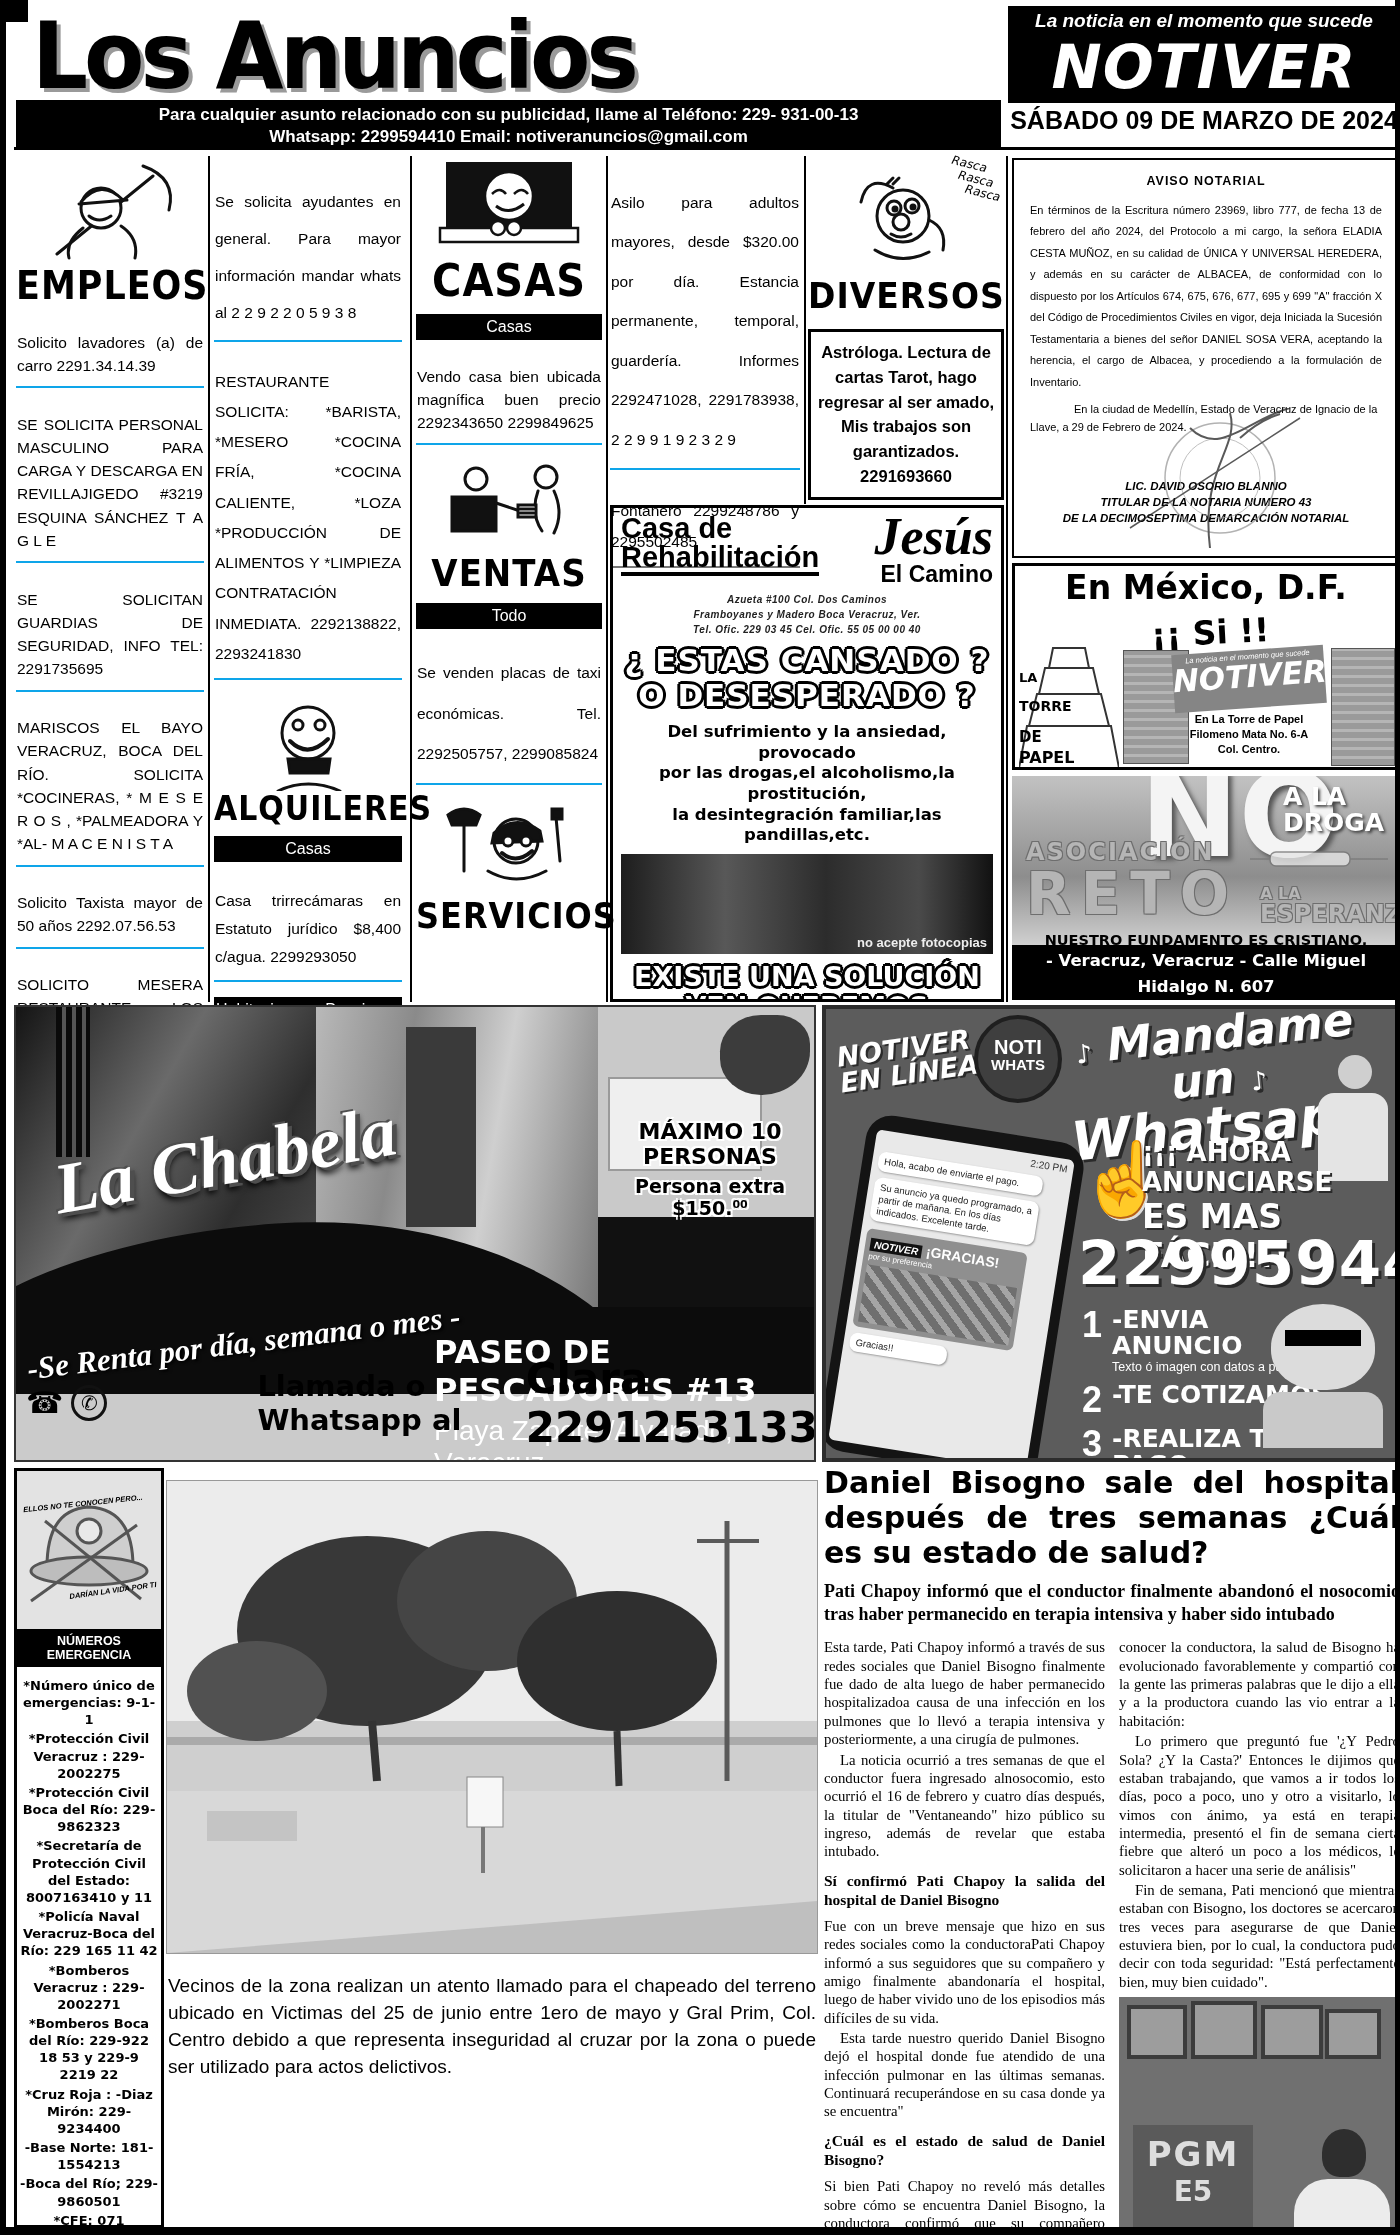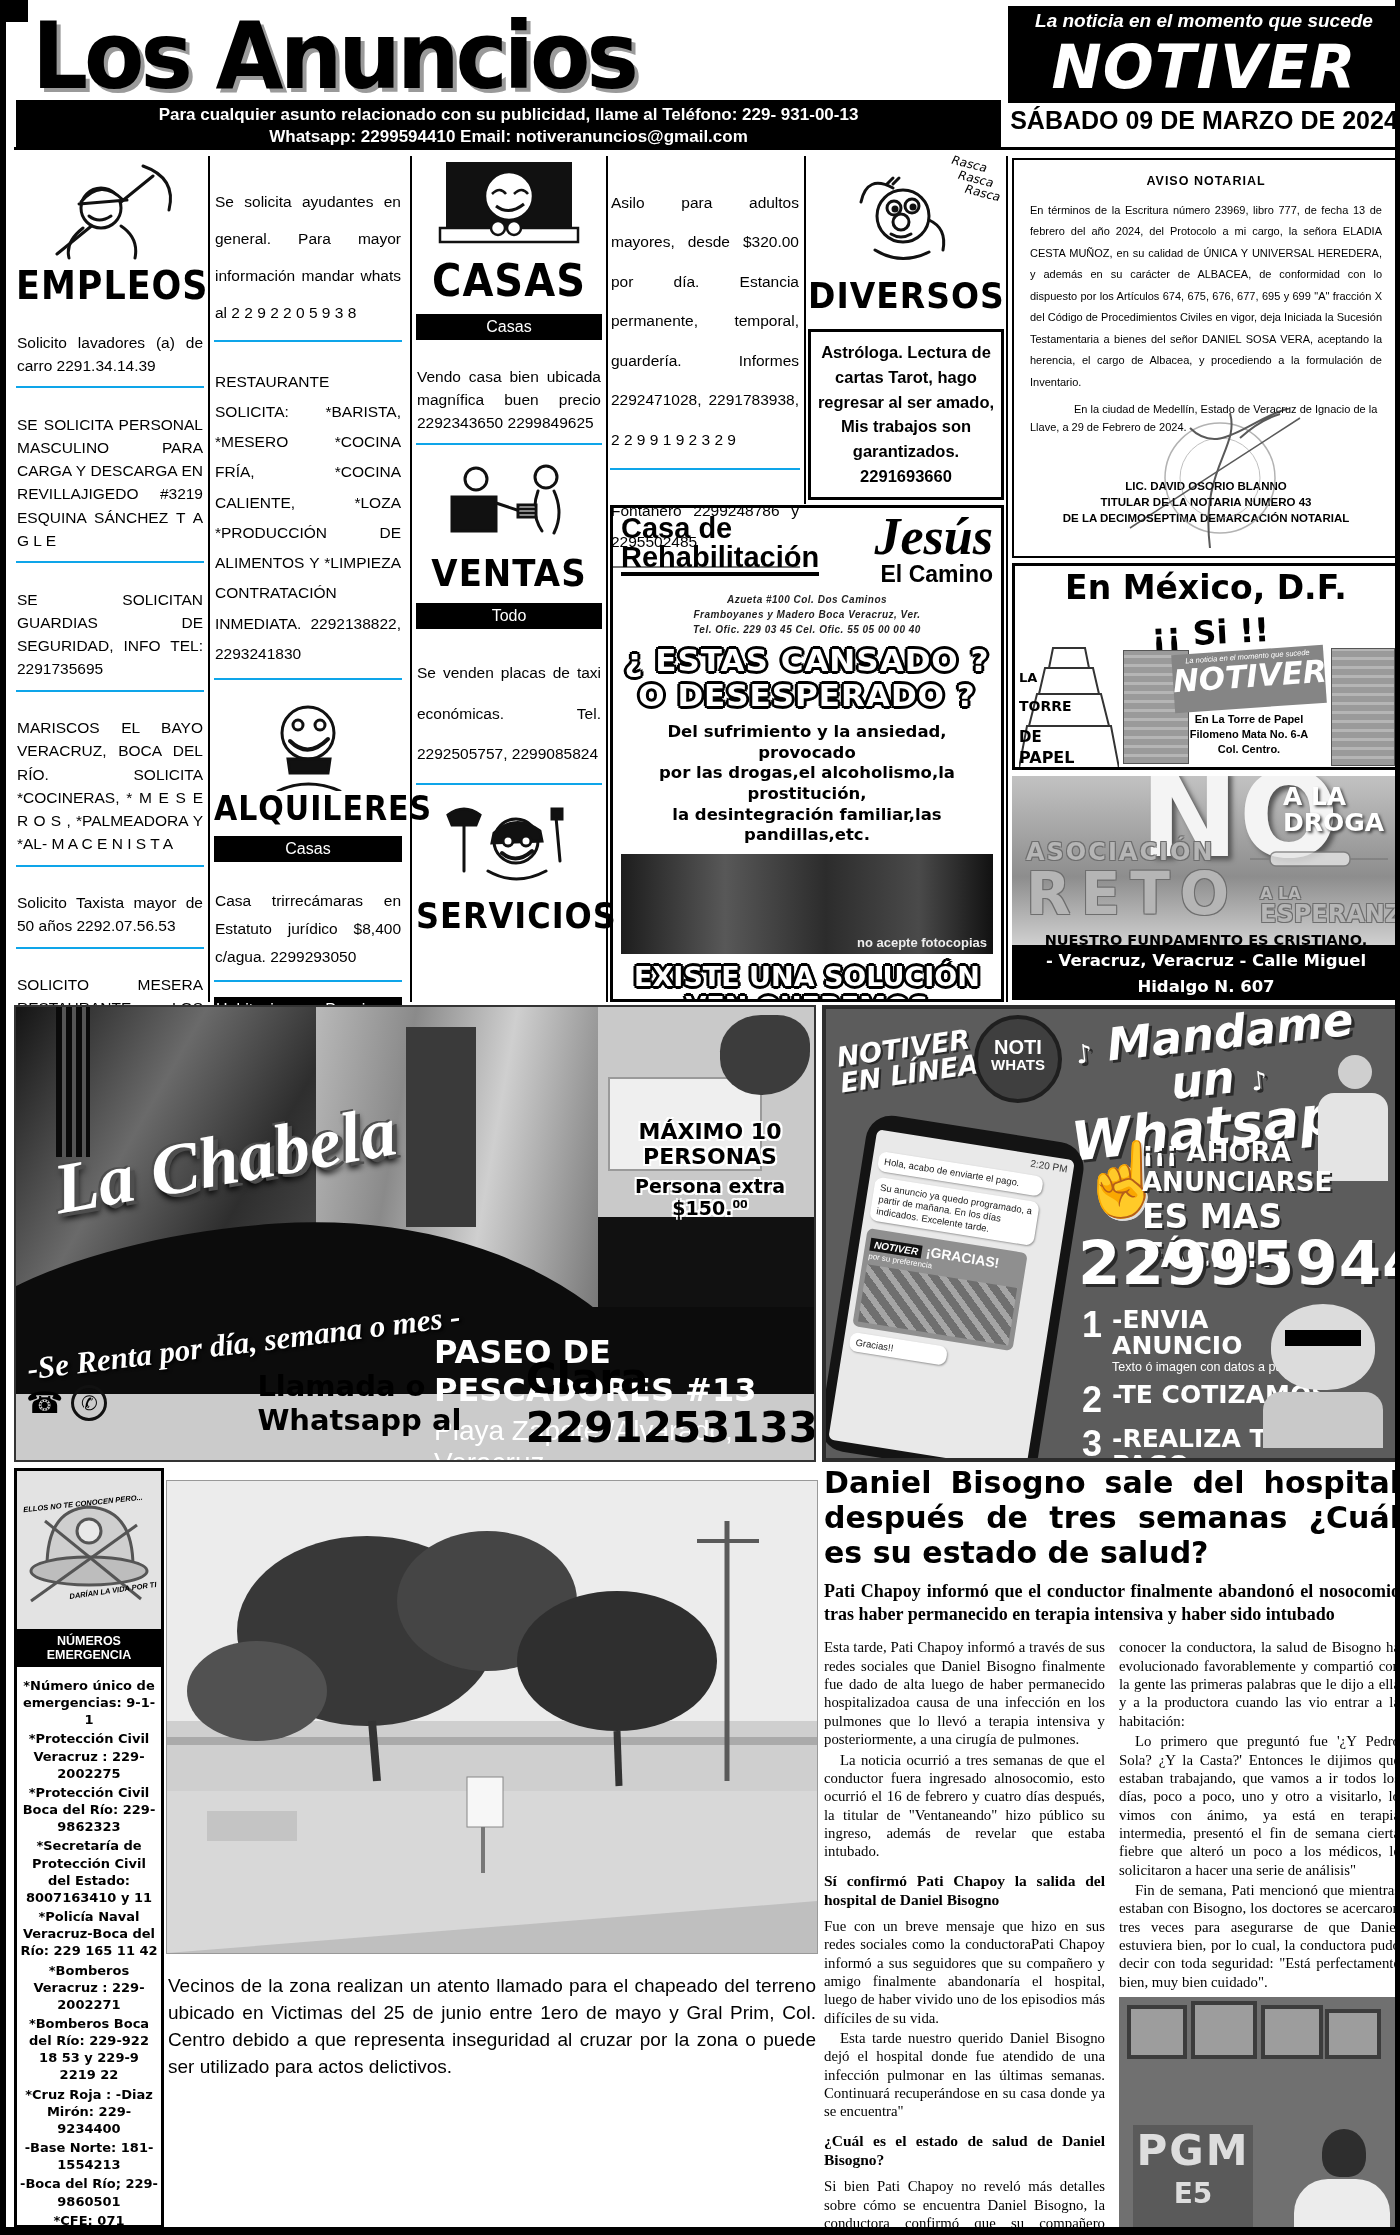--- a/index.html
+++ b/index.html
@@ -50,21 +50,21 @@
     font-family:"DejaVu Sans",sans-serif;}
   .rehab-photo{height:100px;background:linear-gradient(90deg,#1d1d1d,#585858 28%,#2c2c2c 55%,#4a4a4a 80%,#111);position:relative;margin:2px 0 8px;}
   .fotocop{position:absolute;right:6px;bottom:4px;color:#eee;font-weight:900;font-size:13px;}
   .rehab-s{font-size:27px;line-height:1.1;}
   
   .notarial{left:1006px;top:158px;width:388px;height:400px;border:2px solid #000;box-sizing:border-box;
     padding:14px 16px;overflow:hidden;}
   .not-title{text-align:center;font-weight:bold;font-size:12.5px;letter-spacing:1px;margin-bottom:12px;}
   .not-body{font-size:11px;line-height:1.95;text-align:justify;}
   .not-place{font-size:11px;line-height:1.6;text-indent:44px;margin-top:8px;}
-  .not-sig{text-align:center;font-weight:bold;font-size:11.5px;line-height:1.4;margin-top:42px;position:relative;}
+  .not-sig{text-align:center;font-weight:bold;font-size:11.5px;line-height:1.4;margin-top:42px;position:relative;font-style:italic;}
   
   .mexico{left:1006px;top:563px;width:388px;height:207px;border:3px solid #000;box-sizing:border-box;overflow:hidden;}
   .mex-head{text-align:center;font-weight:900;font-size:33px;margin-top:2px;font-family:"DejaVu Sans",sans-serif;}
   .mex-si{display:inline-block;transform:translateY(6px) rotate(-3deg);margin-left:8px;}
   .tower-word{position:absolute;font-weight:900;text-align:left;width:100%;font-family:"DejaVu Sans",sans-serif;}
   .mex-thumb{background:#9a9a9a;border:1px solid #555;
     background-image:repeating-linear-gradient(0deg,#9a9a9a 0 6px,#b5b5b5 6px 9px);}
   .mex-nbox{background:#858585;transform:rotate(-4deg);color:#fff;text-align:center;padding-top:2px;}
   .mex-ntag{font-size:7.5px;font-style:italic;}
   .mex-nlogo{font-size:31px;font-weight:900;font-style:italic;line-height:1.0;font-family:"DejaVu Sans",sans-serif;}
@@ -180,21 +180,21 @@
   .art-sub{font-family:"Liberation Serif",serif;font-weight:bold;font-size:18px;line-height:1.28;
     text-align:justify;margin-top:10px;}
   .art-cols{display:flex;gap:14px;margin-top:12px;}
   .art-col{width:281px;font-family:"Liberation Serif",serif;font-size:14.8px;line-height:1.24;text-align:justify;}
   .art-col p{margin:0 0 2px;} .art-col p.ind{text-indent:16px;}
   .art-col h4{margin:10px 0 8px;font-size:15.5px;}
   .studio{width:281px;height:372px;background:#707070;position:relative;margin-top:6px;overflow:hidden;}
   .fr{position:absolute;background:#9d9d9d;border:4px solid #3c3c3c;}
   .pgm{position:absolute;left:14px;top:128px;width:120px;height:110px;background:#5a5a5a;color:#ddd;
     font-weight:900;text-align:center;font-family:"DejaVu Sans",sans-serif;}
-  .pgm .p1{font-size:42px;letter-spacing:2px;text-align:center;} .pgm .p2{font-size:28px;}
+  .pgm .p1{font-size:34px;letter-spacing:2px;margin-top:8px;text-align:center;} .pgm .p2{font-size:28px;}
   .person{position:absolute;right:6px;bottom:0;width:100px;height:240px;}
   .person .hd{width:44px;height:48px;background:#2e2e2e;border-radius:50% 50% 40% 40%;margin:0 auto;}
   .person .bd{width:96px;height:190px;background:#ececec;border-radius:34px 34px 0 0;margin-top:2px;}
   .whitecard{position:absolute;left:10px;bottom:104px;width:62px;height:30px;background:#fafafa;}
   .bottombar{left:0px;top:2227px;width:1400px;height:8px;background:#000;}
   svg{display:block;}
 </style>
 </head>
 <body>
 

